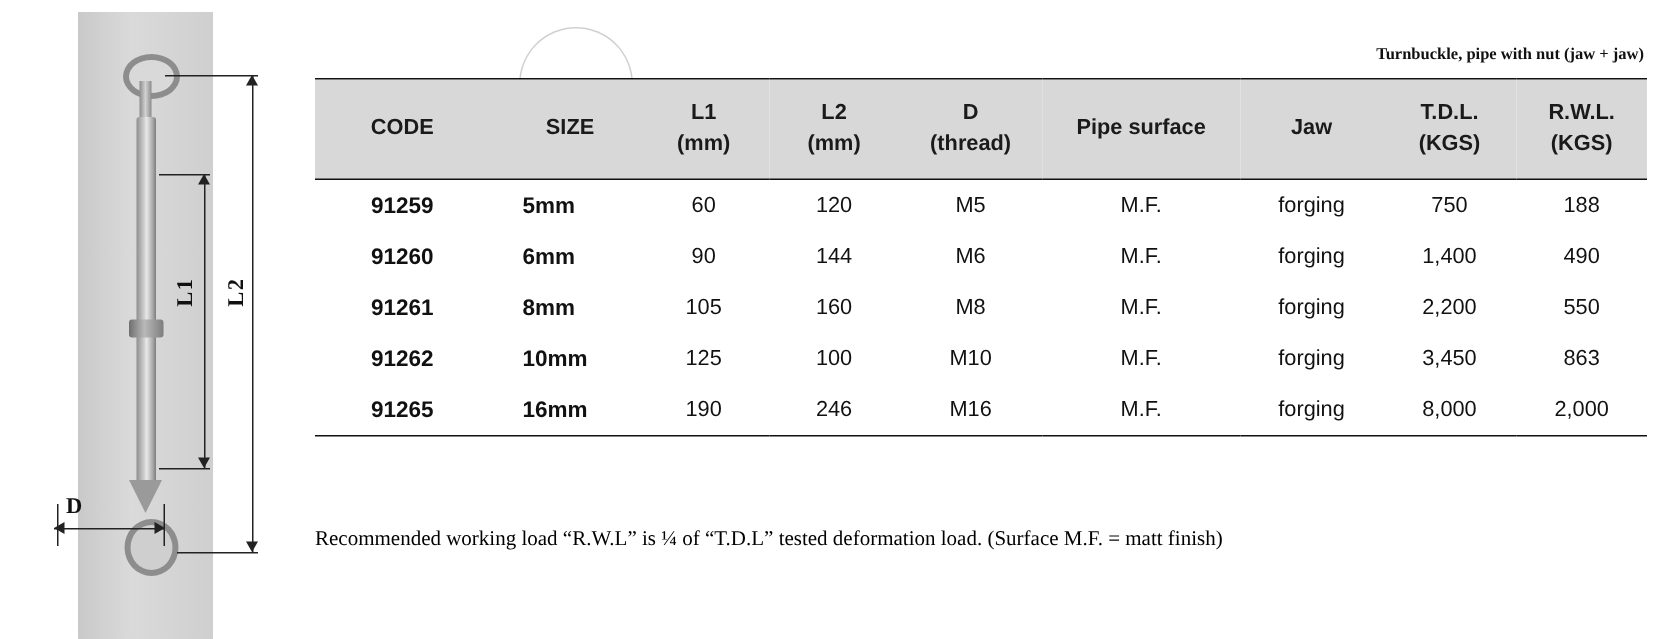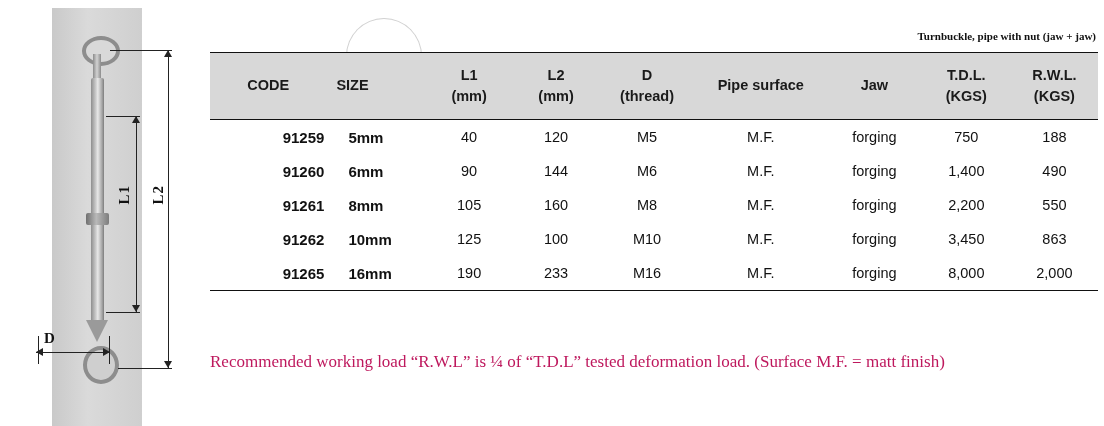--- a/index.html
+++ b/index.html
@@ -182,34 +182,33 @@
     line-height: 1.45;
   }
   table.spec thead tr.hdr-row th {
     border-top: 1.5px solid #111;
     border-bottom: 1.5px solid #111;
     height: 60px;
   }
   table.spec thead th .h-main { display: block; }
   table.spec thead th .h-sub { display: block; font-weight: bold; }
   table.spec thead th.left-al {
-    text-align: left;
+    text-align: center;
     padding-left: 10px;
   }
   table.spec tbody td {
     text-align: center;
     padding: 3px 2px;
     height: 28px;
     border: none;
     color: #111;
   }
   table.spec tbody td.code {
     font-weight: bold;
     font-size: 15px;
-    text-align: right;
   }
   table.spec tbody td.size {
     font-weight: bold;
     font-size: 15px;
     text-align: left;
     padding-left: 22px;
   }
   table.spec tbody tr:last-child td {
     border-bottom: 1.5px solid #111;
   }
@@ -222,23 +221,23 @@
   col.c-d    { width: 96px; }
   col.c-surf { width: 134px; }
   col.c-jaw  { width: 96px; }
   col.c-tdl  { width: 90px; }
   col.c-rwl  { width: 88px; }
 
   #footnote {
     position: absolute;
     left: 210px;
     top: 352px;
-    font-size: 17px;
+    font-size: 14px;
     font-family: "Liberation Serif", serif;
-    color: #be185d;
+    color: #000000;
     white-space: nowrap;
   }
 
   
   #scan-arc {
     position: absolute;
     left: 346px;
     top: 18px;
     width: 74px;
     height: 44px;
@@ -341,21 +340,21 @@
         <th>
           <span class="h-main">R.W.L.</span>
           <span class="h-sub">(KGS)</span>
         </th>
       </tr>
     </thead>
     <tbody id="spec-tbody">
         <tr>
           <td class="code">91259</td>
           <td class="size">5mm</td>
-          <td>40</td>
+          <td>60</td>
           <td>120</td>
           <td>M5</td>
           <td>M.F.</td>
           <td>forging</td>
           <td>750</td>
           <td>188</td>
         </tr>
         <tr>
           <td class="code">91260</td>
           <td class="size">6mm</td>
@@ -386,21 +385,21 @@
           <td>M10</td>
           <td>M.F.</td>
           <td>forging</td>
           <td>3,450</td>
           <td>863</td>
         </tr>
         <tr>
           <td class="code">91265</td>
           <td class="size">16mm</td>
           <td>190</td>
-          <td>233</td>
+          <td>246</td>
           <td>M16</td>
           <td>M.F.</td>
           <td>forging</td>
           <td>8,000</td>
           <td>2,000</td>
         </tr>
       </tbody>
   </table>
 </div>
 

